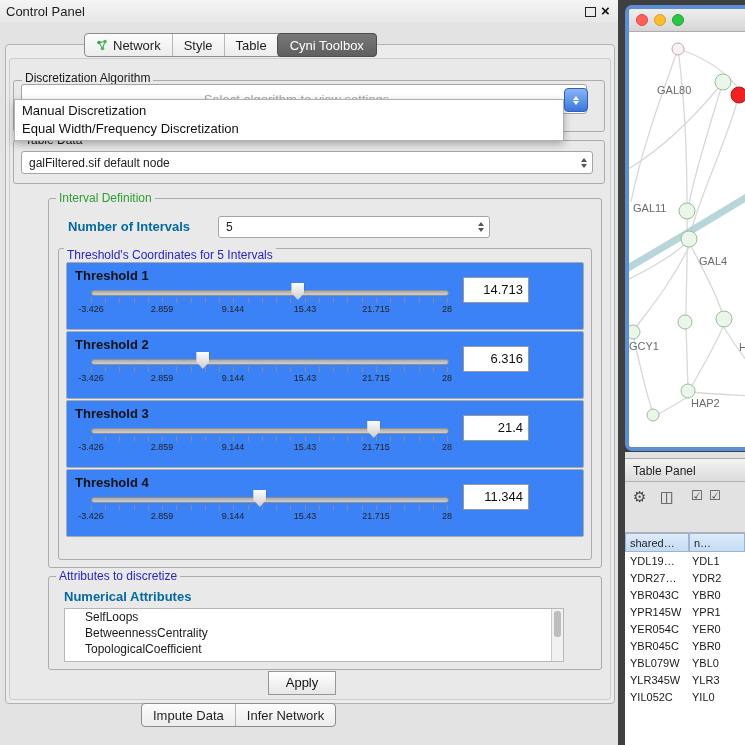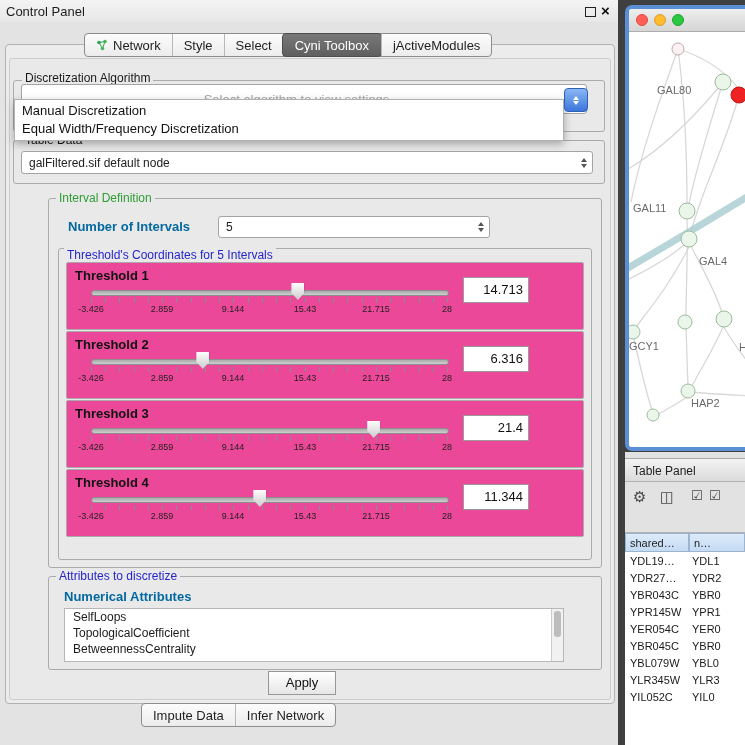--- a/index.html
+++ b/index.html
@@ -41,36 +41,36 @@
   #algo-combo{left:21px;top:84px;width:566px;height:30px;z-index:2;justify-content:center;color:#a8a8a8;font-size:13px}
   #algo-stepper{left:564px;top:88px;width:22px;height:22px;z-index:5;position:absolute;border-radius:4px;
                 background:linear-gradient(#8ab6f3,#3a76dc);border:1px solid #2e61b6;
                 display:flex;flex-direction:column;align-items:center;justify-content:center}
   #algo-popup{left:14px;top:99px;width:548px;z-index:4;position:absolute;background:#fff;border:1px solid #b1b1b1;
               box-shadow:0 3px 8px rgba(0,0,0,.3);font-size:13px;color:#111;padding:2px 0}
   #algo-popup .opt{padding:1px 7px;height:16px;line-height:16px;white-space:nowrap}
   #algo-popup .opt.bold{font-weight:normal}
 
   
-  .thresh-box{position:absolute;border:1px solid #aaaaaa;border-radius:2px;background:#ec4899;width:516px;height:66px}
+  .thresh-box{position:absolute;border:1px solid #aaaaaa;border-radius:2px;background:#3b82f6;width:516px;height:66px}
   .thresh-label{position:absolute;left:8px;top:5px;font-size:13px;font-weight:bold;color:#111}
   .track{position:absolute;left:24px;top:27px;width:356px;height:4px;background:linear-gradient(#ababab,#cfcfcf);
          border:1px solid #8e8e8e;border-radius:3px}
   .thumb{position:absolute;top:-8px;width:13px;height:17px;background:linear-gradient(#fdfdfd,#cccccc);
          clip-path:polygon(0 0,100% 0,100% 58%,50% 100%,0 58%);filter:drop-shadow(0 0 1px rgba(0,0,0,.6))}
   .ticks{position:absolute;left:24px;top:35px;width:357px;height:5px;
          background:repeating-linear-gradient(90deg,#8c8c8c 0 1px,transparent 1px 14.24px)}
   .scale-label{position:absolute;top:41px;font-size:9px;color:#222;transform:translateX(-50%);white-space:nowrap}
   .value-box{position:absolute;left:396px;top:14px;width:54px;height:24px;background:#fff;border:1px solid #9a9a9a;
              font-size:13px;color:#111;text-align:right;line-height:24px;padding:0 5px}
 
   .bold-label{position:absolute;font-size:13px;font-weight:bold;color:#0369a1;white-space:nowrap}
 
   #attr-list{left:64px;top:608px;width:498px;height:52px;background:#fff;border:1px solid #b7b7b7;overflow:hidden}
-  #attr-list .item{font-size:12px;color:#1b1b1b;height:16px;line-height:16px;padding-left:8px;white-space:nowrap}
+  #attr-list .item{font-size:12px;color:#1b1b1b;height:16px;line-height:16px;padding-left:20px;white-space:nowrap}
   #attr-scroll{position:absolute;right:0;top:0;width:11px;height:100%;background:#f1f1f1;border-left:1px solid #ccc}
   #attr-scroll .sthumb{position:absolute;left:2px;top:2px;width:7px;height:26px;background:#bdbdbd;border-radius:3px}
 
   #apply-btn{left:268px;top:671px;width:66px;height:22px;position:absolute;border:1px solid #979797;border-radius:0;
              background:linear-gradient(#ffffff,#e6e6e6);font-size:13px;color:#111;text-align:center;line-height:22px}
 
   
   #net-window{left:625px;top:5px;width:128px;height:446px;position:absolute;border:4px solid #5a8fd5;border-radius:7px;
               background:#fff;overflow:hidden;box-sizing:border-box}
   #net-titlebar{position:absolute;left:0;top:0;right:0;height:22px;background:linear-gradient(#eeeeee,#d5d5d5);border-bottom:1px solid #adadad}
@@ -121,27 +121,24 @@
         <circle cx="3" cy="3.5" r="1.8" fill="#2ea44f"></circle>
           <circle cx="9" cy="2.5" r="1.8" fill="#45b85f"></circle>
           <circle cx="6.5" cy="9.5" r="1.8" fill="#45b85f"></circle>
       </svg>
       <span>Network</span>
     </div>
     <div class="tab">
         <span>Style</span>
       </div>
     <div class="tab">
-        <span>Select</span>
+        <span>Table</span>
       </div>
     <div class="tab selected">
         <span>Cyni Toolbox</span>
-      </div>
-    <div class="tab">
-        <span>jActiveModules</span>
       </div>
   </div>
 
   <div class="group" style="left:13px;top:80px;width:590px;height:50px"></div>
   <div class="legend" style="left:22px;top:71px">Discretization Algorithm</div>
   <div class="combo" id="algo-combo">
     <span>Select algorithm to view settings</span>
   </div>
   <div id="algo-stepper">
     <span class="tri-up w" style="margin-bottom:1px"></span>
@@ -235,22 +232,22 @@
     <span class="scale-label" style="left:309px">21.715</span>
     <span class="scale-label" style="left:380px">28</span>
     <div class="value-box">11.344</div>
   </div>
 
   <div class="group" style="left:48px;top:576px;width:552px;height:92px"></div>
   <div class="legend blue" style="left:56px;top:569px">Attributes to discretize</div>
   <div class="bold-label" style="left:64px;top:589px">Numerical Attributes</div>
   <div class="abs" id="attr-list">
     <div class="item">SelfLoops</div>
+    <div class="item">BetweennessCentrality</div>
     <div class="item">TopologicalCoefficient</div>
-    <div class="item">BetweennessCentrality</div>
     <div id="attr-scroll">
         <div class="sthumb"></div>
       </div>
   </div>
 
   <div id="apply-btn">Apply</div>
 
   <div class="tabstrip" id="bottom-tabs">
     <div class="tab">
         <span>Impute Data</span>

